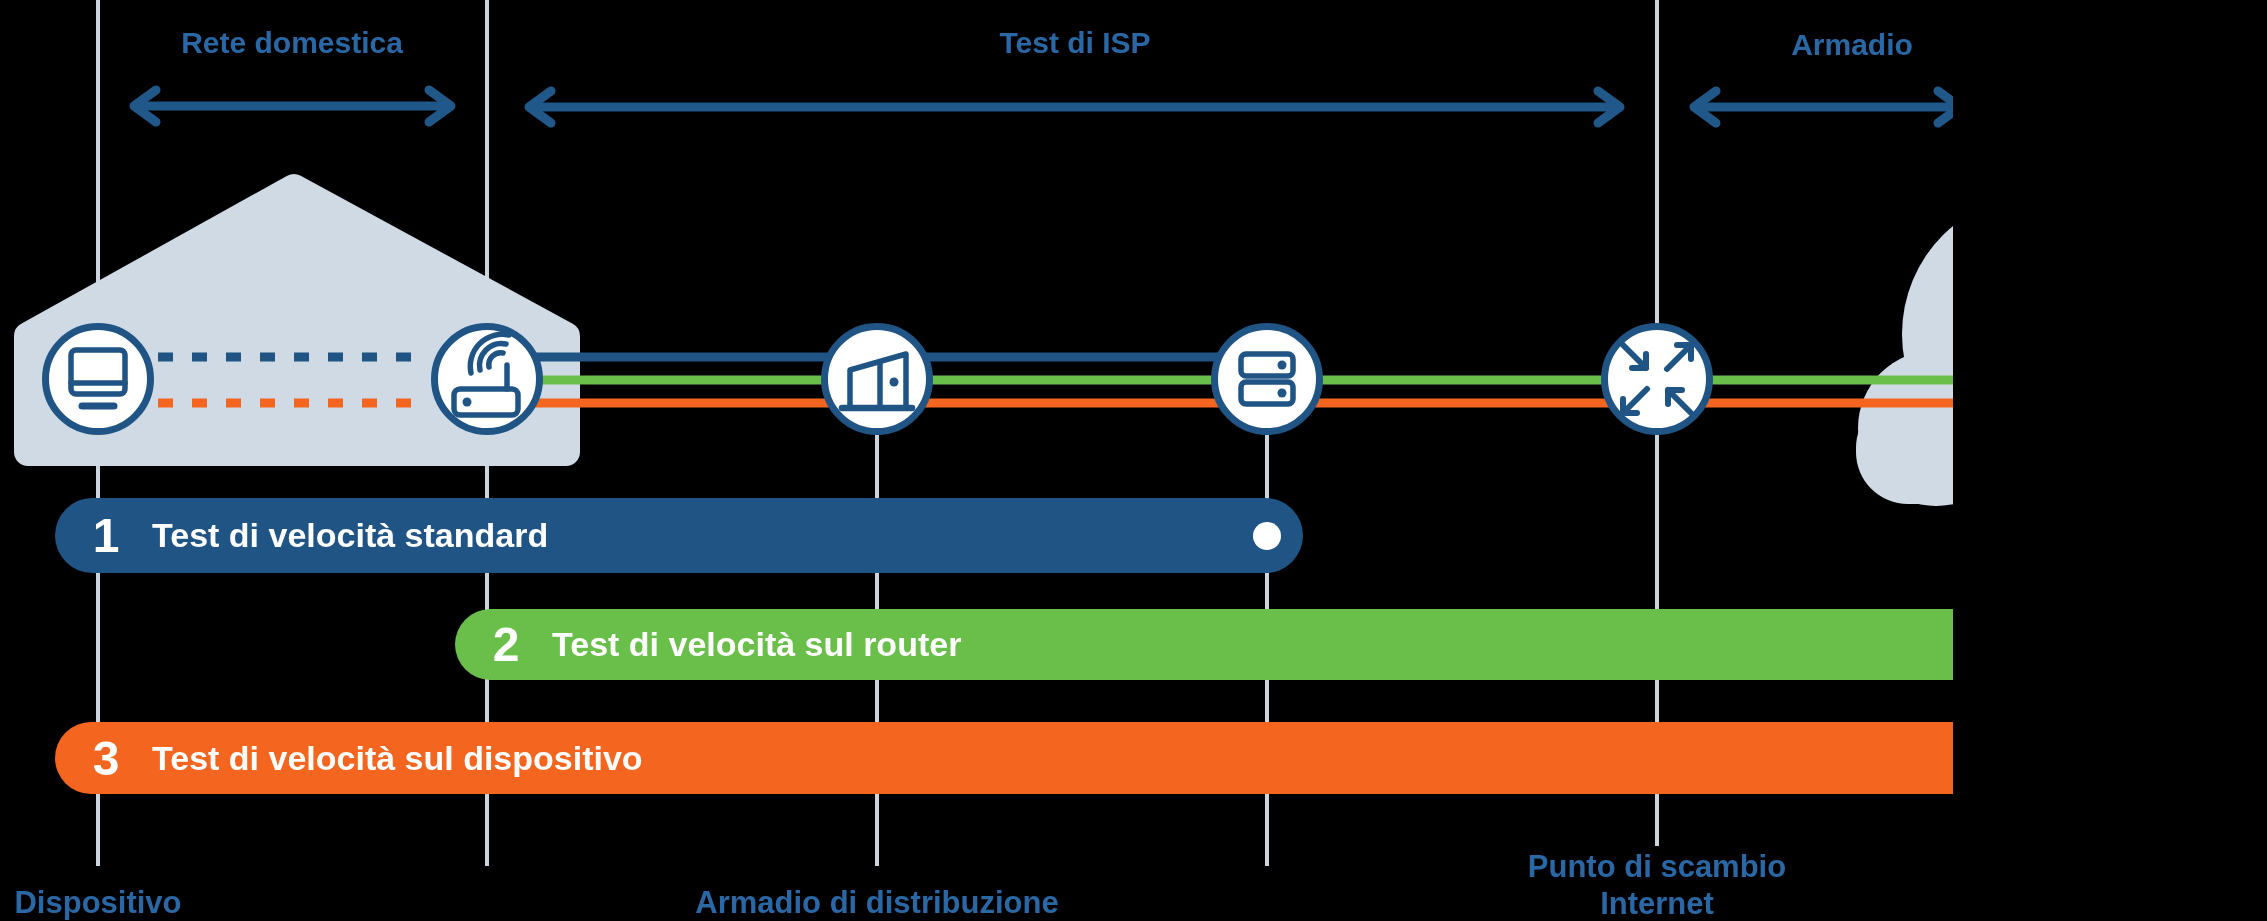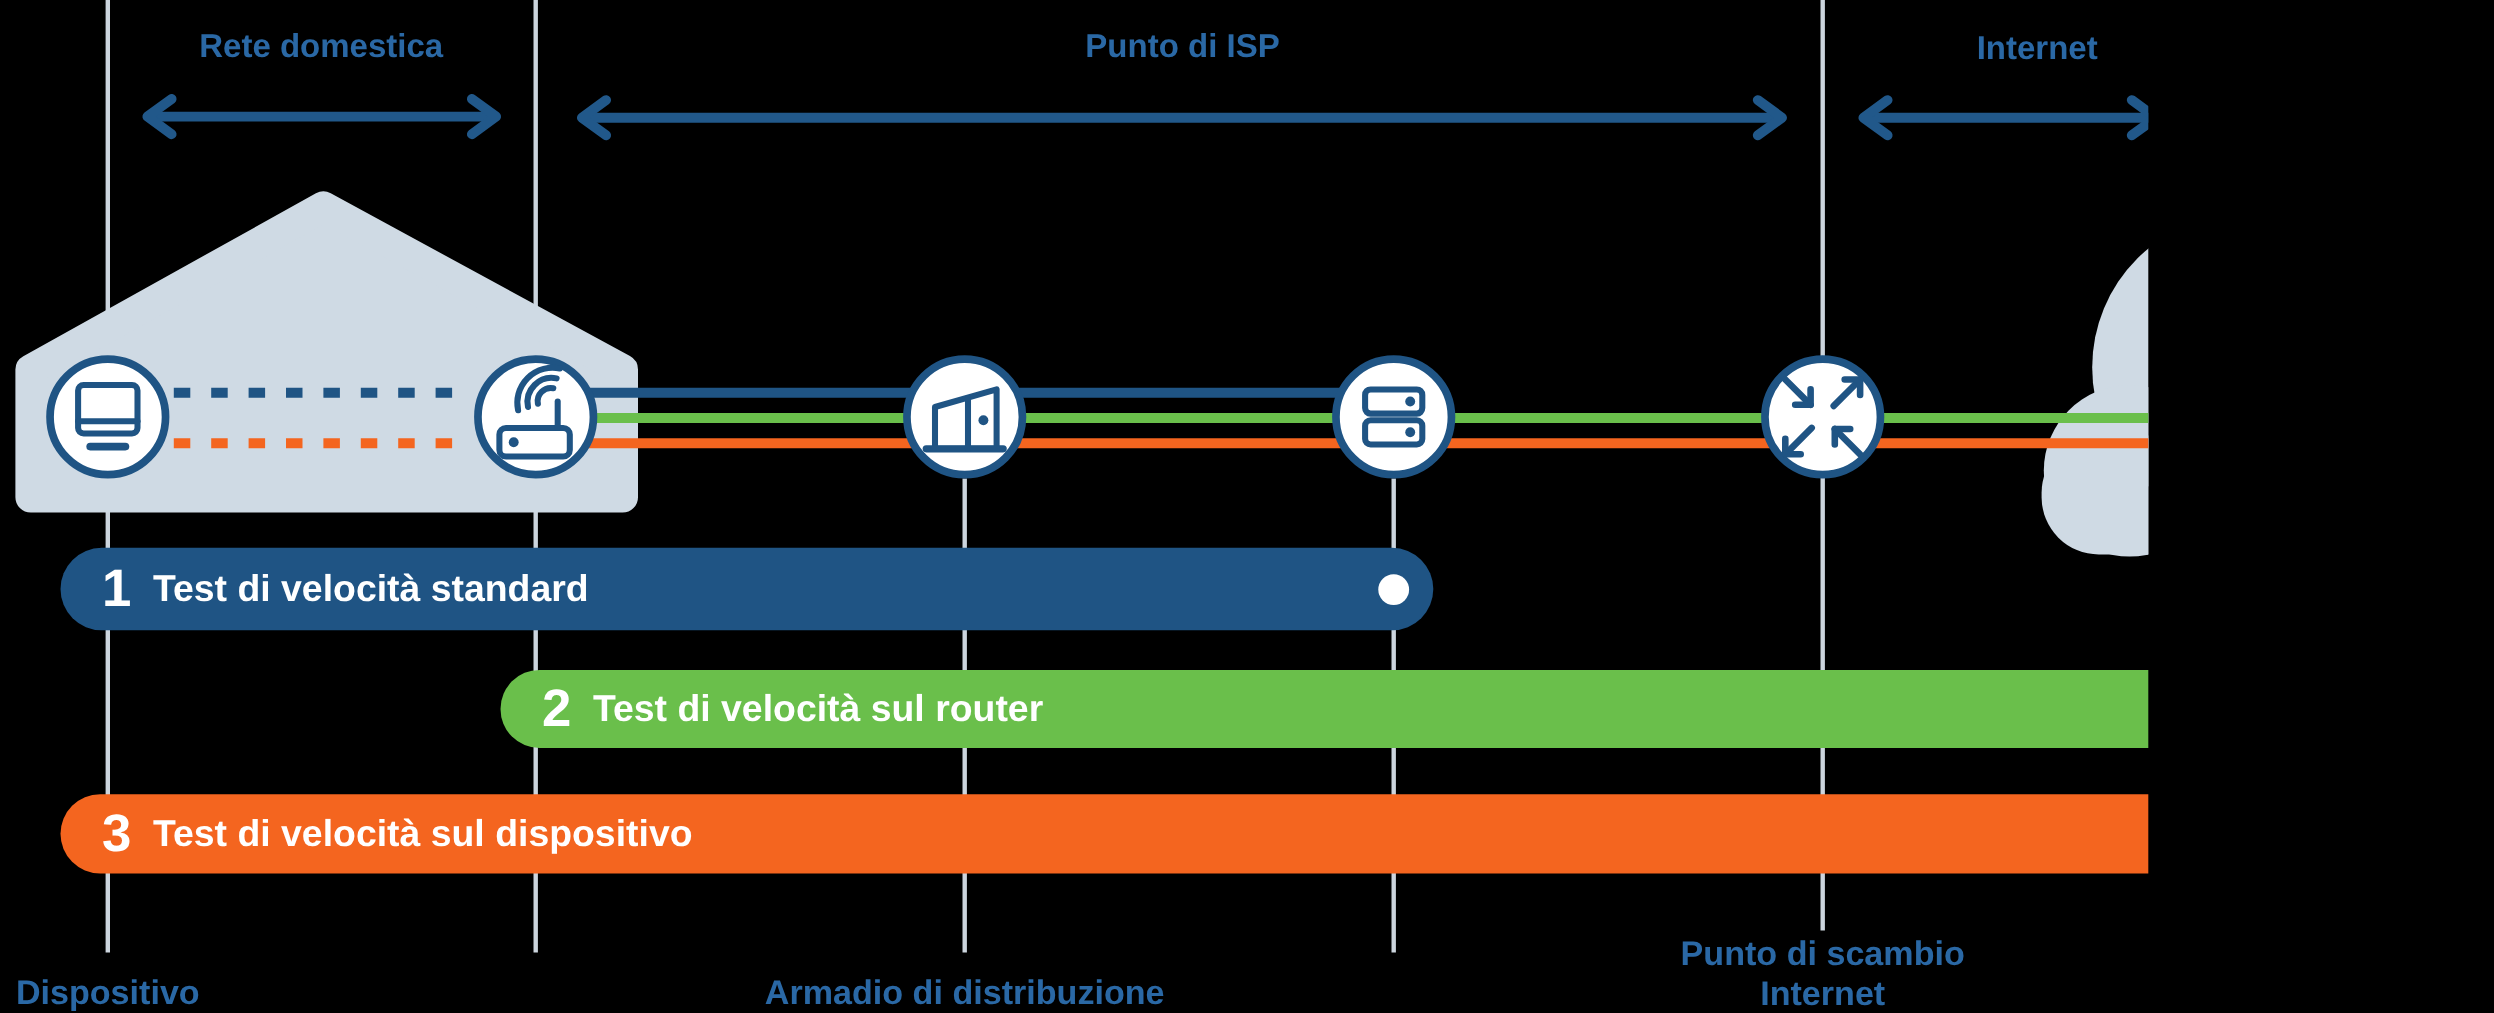--- a/index.html
+++ b/index.html
@@ -29,21 +29,21 @@
   }
   .node-label.wrap{white-space:normal;}
   .bar{
     position:absolute;
     display:flex;align-items:center;
     color:#ffffff;
     border-radius:38px;
     padding-left:30px;box-sizing:border-box;
   }
   .bar .num{font-size:48px;font-weight:700;min-width:42px;text-align:center;}
-  .bar .lbl{font-size:34px;font-weight:700;margin-left:12px;}
+  .bar .lbl{font-size:34px;font-weight:700;margin-left:25px;}
   .bar .dot{
     position:absolute;
     width:28px;height:28px;border-radius:50%;
     background:#ffffff;
     top:50%;margin-top:-14px;
   }
   .bar1{left:55px;top:498px;width:1248px;height:75px;background:#1f5484;}
   .bar1 .dot{left:1198px;}
   .bar2{left:455px;top:609px;width:1632px;height:71px;background:#6abf4b;}
   .bar2 .dot{left:1578px;}
@@ -155,22 +155,22 @@
       <g transform="translate(2047,379)">
         <rect x="-26" y="-25" width="52" height="22" rx="5"></rect>
         <rect x="-26" y="3" width="52" height="22" rx="5"></rect>
         <circle cx="15" cy="-14" r="4.5" fill="#1f5484" stroke="none"></circle>
         <circle cx="15" cy="14" r="4.5" fill="#1f5484" stroke="none"></circle>
       </g>
     </g>
   </svg>
 
   <div class="top-label" style="left:292px;top:26px;">Rete domestica</div>
-  <div class="top-label" style="left:1075px;top:26px;">Punto di ISP</div>
-  <div class="top-label" style="left:1852px;top:28px;">Internet</div>
+  <div class="top-label" style="left:1075px;top:26px;">Test di ISP</div>
+  <div class="top-label" style="left:1852px;top:28px;">Armadio</div>
 
   <div class="bar bar1">
     <span class="num">1</span>
     <span class="lbl">Test di velocità standard</span>
     <span class="dot"></span>
   </div>
   <div class="bar bar2">
     <span class="num">2</span>
     <span class="lbl">Test di velocità sul router</span>
     <span class="dot"></span>

